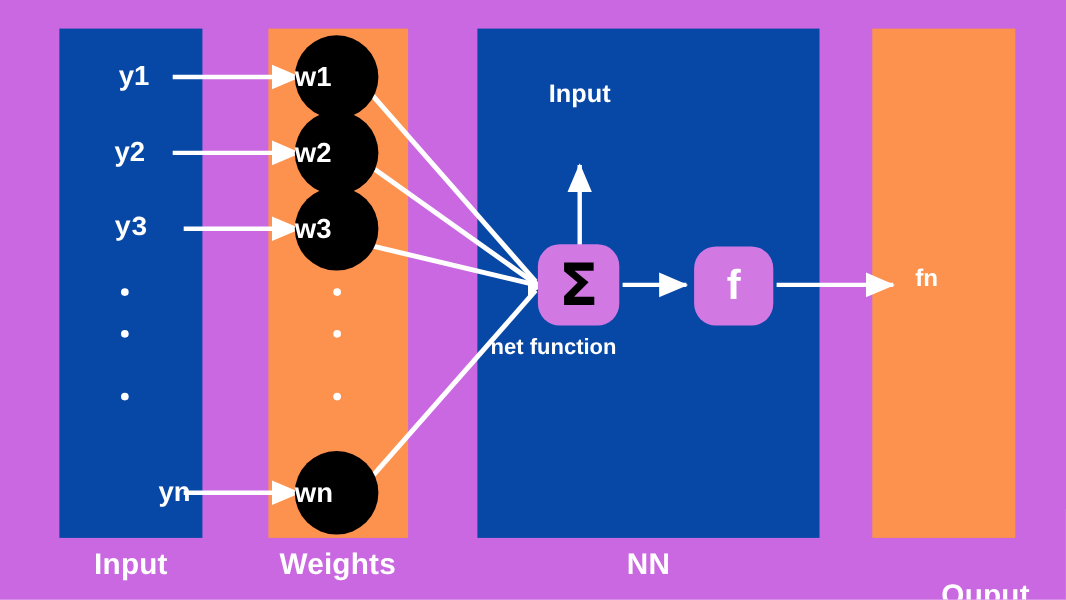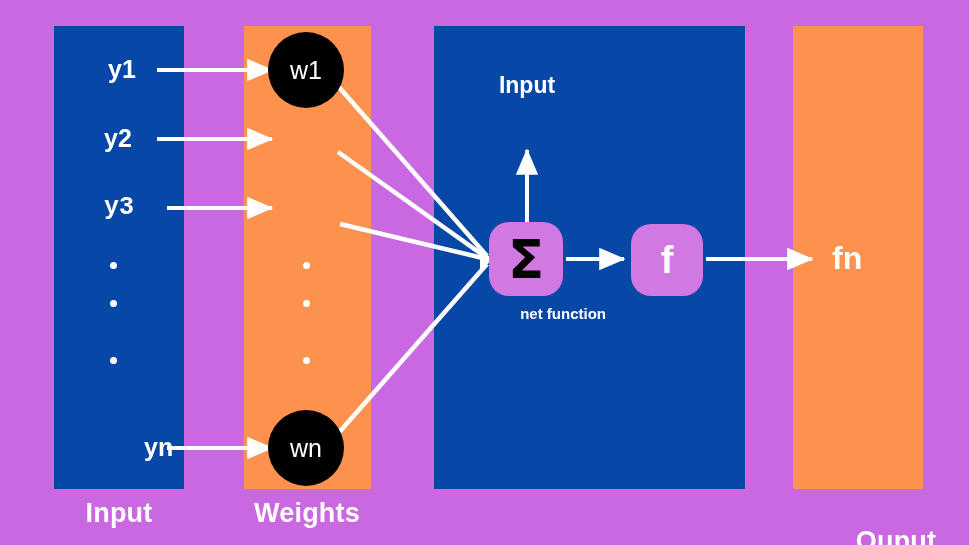--- a/index.html
+++ b/index.html
@@ -45,25 +45,25 @@
     white-space: nowrap;
   }
 
   .node-circle {
     position: absolute;
     width: 76px;
     height: 76px;
     border-radius: 50%;
     background: #000000;
     color: #ffffff;
-    font-weight: normal;
+    font-weight: bold;
     font-size: 25px;
     display: flex;
     align-items: center;
-    justify-content: center;
+    justify-content: flex-start;
     white-space: nowrap;
   }
 
   .dot {
     position: absolute;
     width: 7px;
     height: 7px;
     border-radius: 50%;
     background: #ffffff;
   }
@@ -99,39 +99,39 @@
     color: #ffffff;
     font-size: 38px;
     font-weight: bold;
     line-height: 1;
   }
 
   .net-caption {
     position: absolute;
     color: #ffffff;
     font-weight: bold;
-    font-size: 15px;
-    white-space: nowrap;
-    text-align: right;
+    font-size: 20px;
+    white-space: nowrap;
+    text-align: left;
   }
 
   .bias-label {
     position: absolute;
     color: #ffffff;
     font-weight: bold;
     font-size: 23px;
     white-space: nowrap;
     text-align: center;
   }
 
   .out-token {
     position: absolute;
     color: #ffffff;
     font-weight: bold;
-    font-size: 32px;
+    font-size: 22px;
     white-space: nowrap;
   }
 
   #wires {
     position: absolute;
     left: 0;
     top: 0;
     width: 969px;
     height: 545px;
     pointer-events: none;
@@ -184,20 +184,26 @@
   <div class="input-token" style="left:104px; top:193px;font-family:Liberation Mono, monospace;">y3</div>
   <div class="input-token" style="left:104px; top:433px;margin-left:40px;">yn</div>
 
   <div class="dot" style="left:110px; top:262px;"></div>
   <div class="dot" style="left:110px; top:300px;"></div>
   <div class="dot" style="left:110px; top:357px;"></div>
 
   <div class="node-circle" style="left:268px; top:32px;">
     <span>w1</span>
   </div>
+  <div class="node-circle" style="left:268px; top:101px;">
+    <span>w2</span>
+  </div>
+  <div class="node-circle" style="left:268px; top:170px;">
+    <span>w3</span>
+  </div>
   <div class="node-circle" style="left:268px; top:410px;">
     <span>wn</span>
   </div>
 
   <div class="dot" style="left:303px; top:262px;"></div>
   <div class="dot" style="left:303px; top:300px;"></div>
   <div class="dot" style="left:303px; top:357px;"></div>
 
   <div class="bias-label" style="left:434px; top:72px; width:186px;">Input</div>
 
@@ -207,15 +213,16 @@
   <div class="net-caption" style="left:446px; top:305px; width:160px;">net function</div>
 
   <div class="rounded-node node-f">
     <span class="glyph">f</span>
   </div>
 
   <div class="out-token" style="left:832px; top:240px;">fn</div>
 
   <div class="band-label" style="left:54px;  top:498px; width:130px;">Input</div>
   <div class="band-label" style="left:228px; top:498px; width:158px;">Weights</div>
+  <div class="band-label" style="left:434px; top:498px; width:311px;">NN</div>
   <div class="band-label" style="left:831px; top:498px; width:130px;margin-top:28px;">Ouput</div>
 
 </div>
 
 </body></html>

